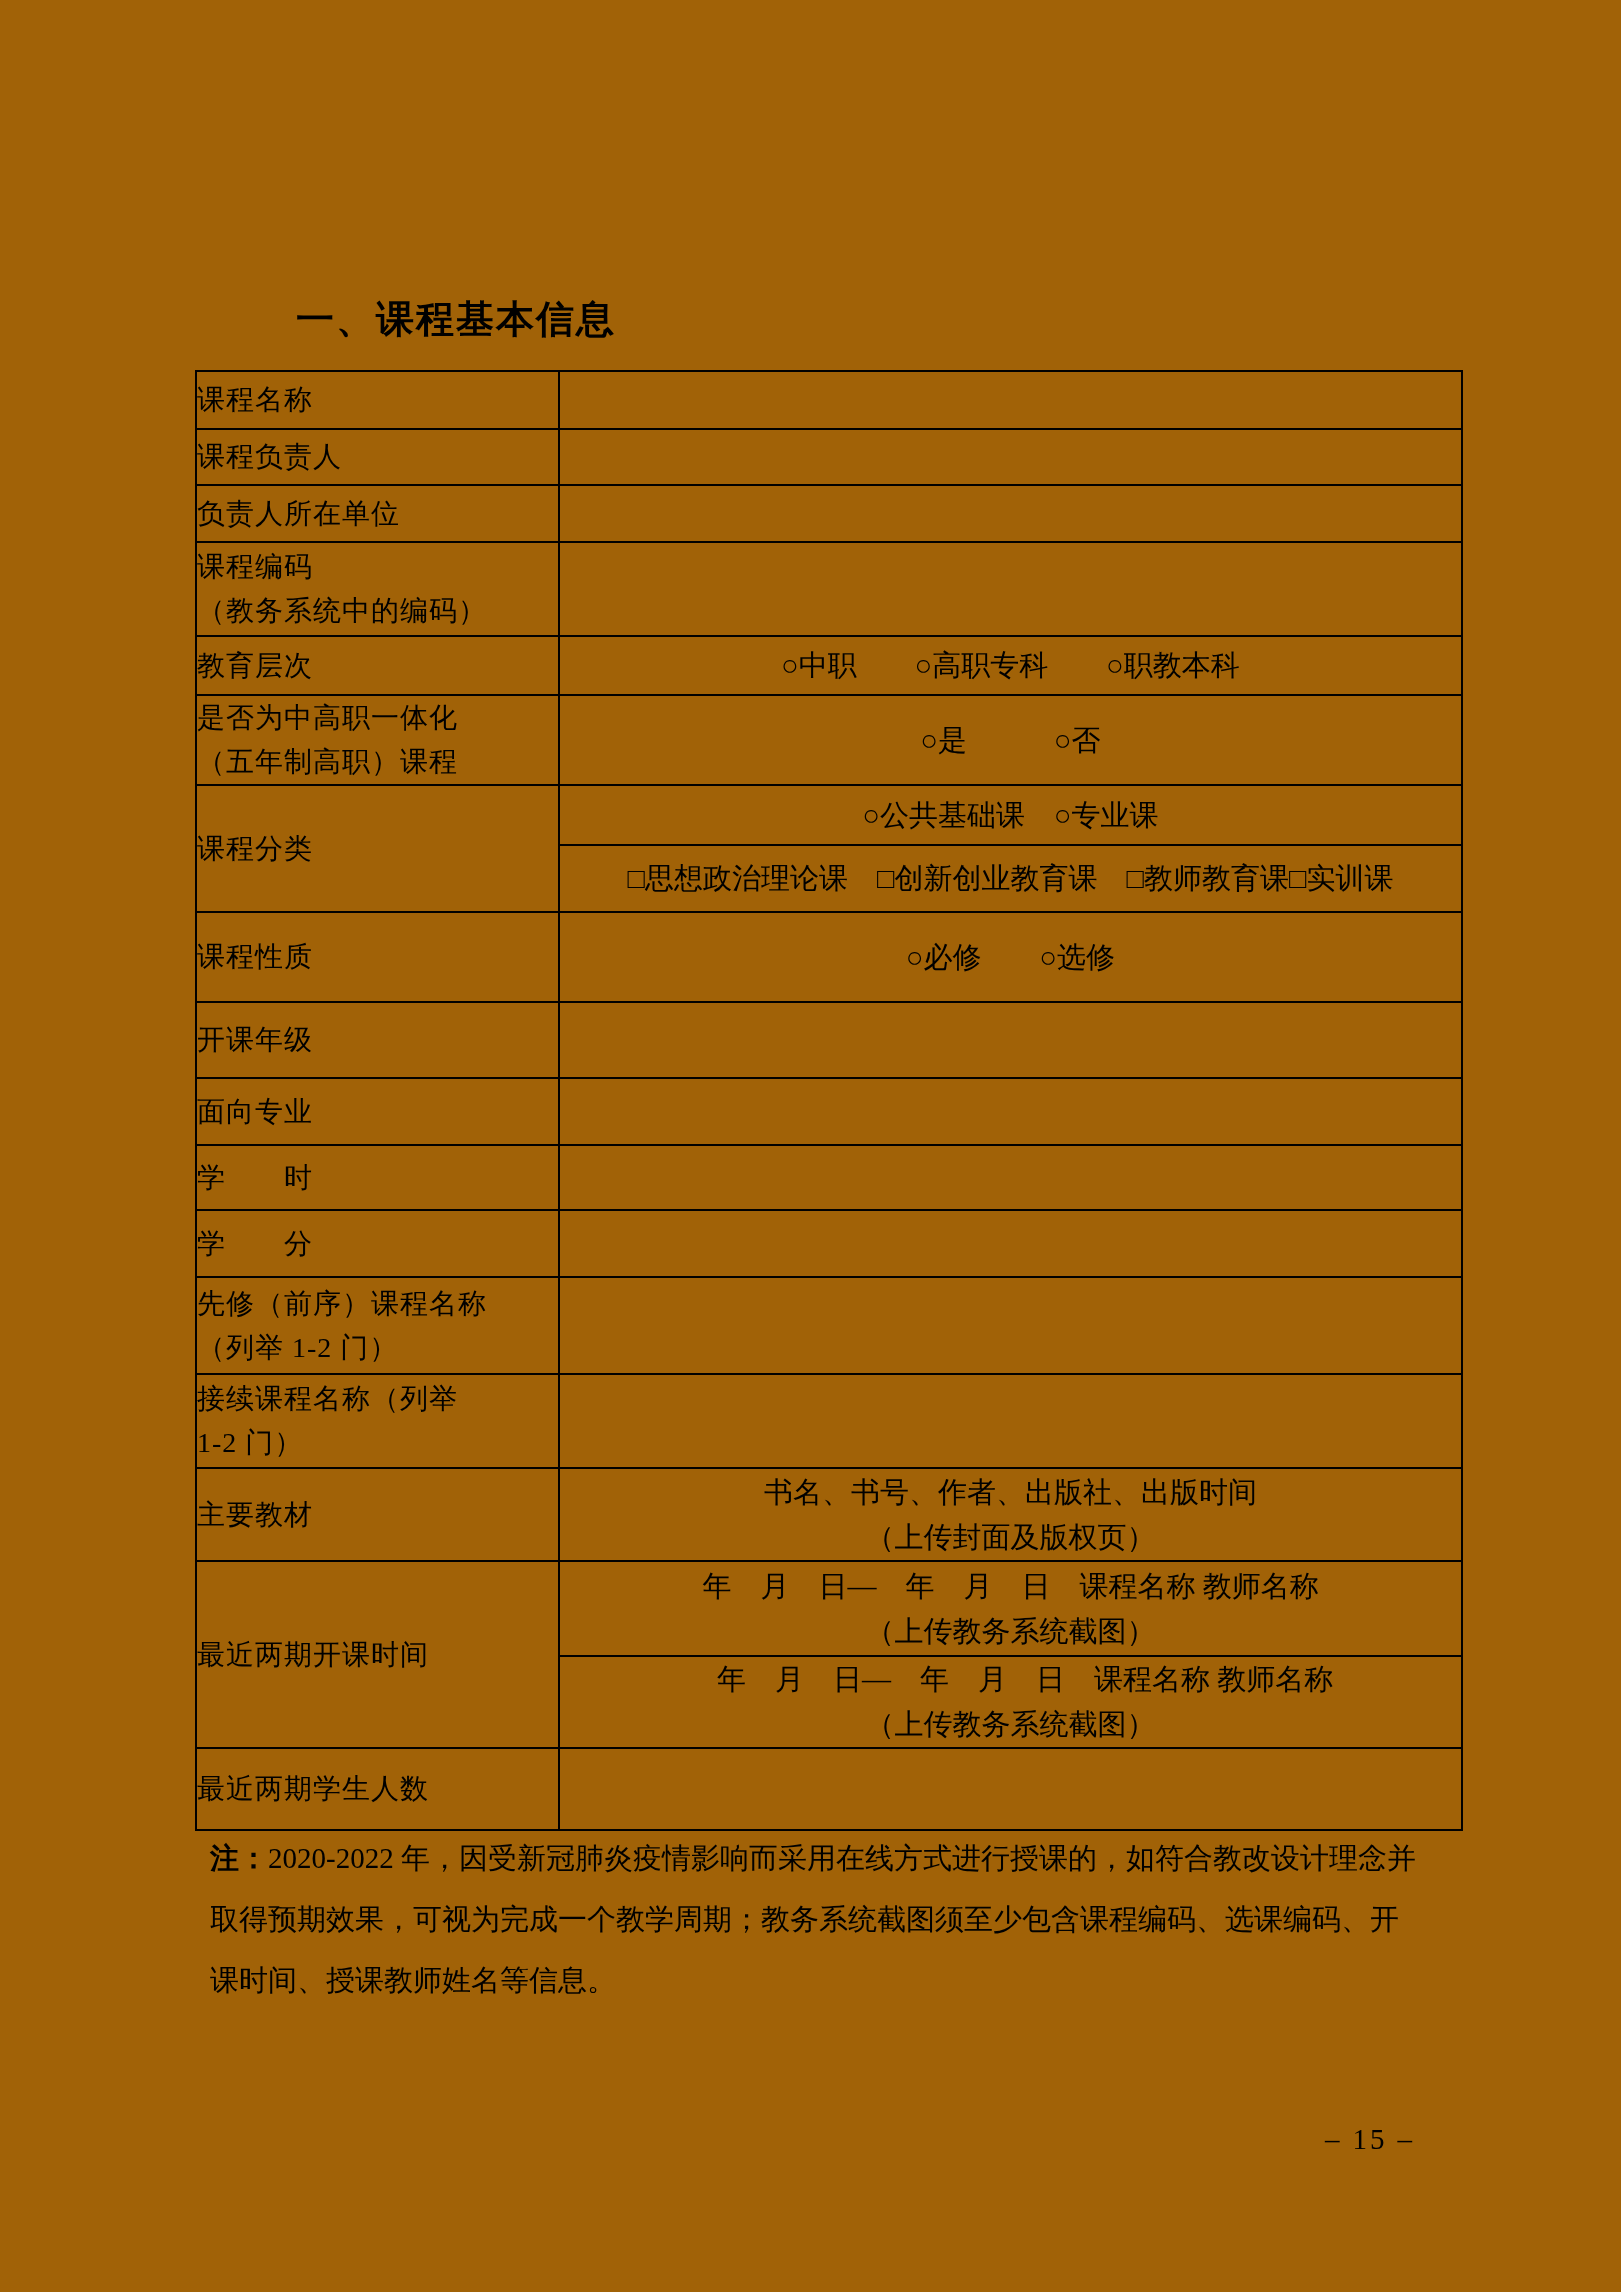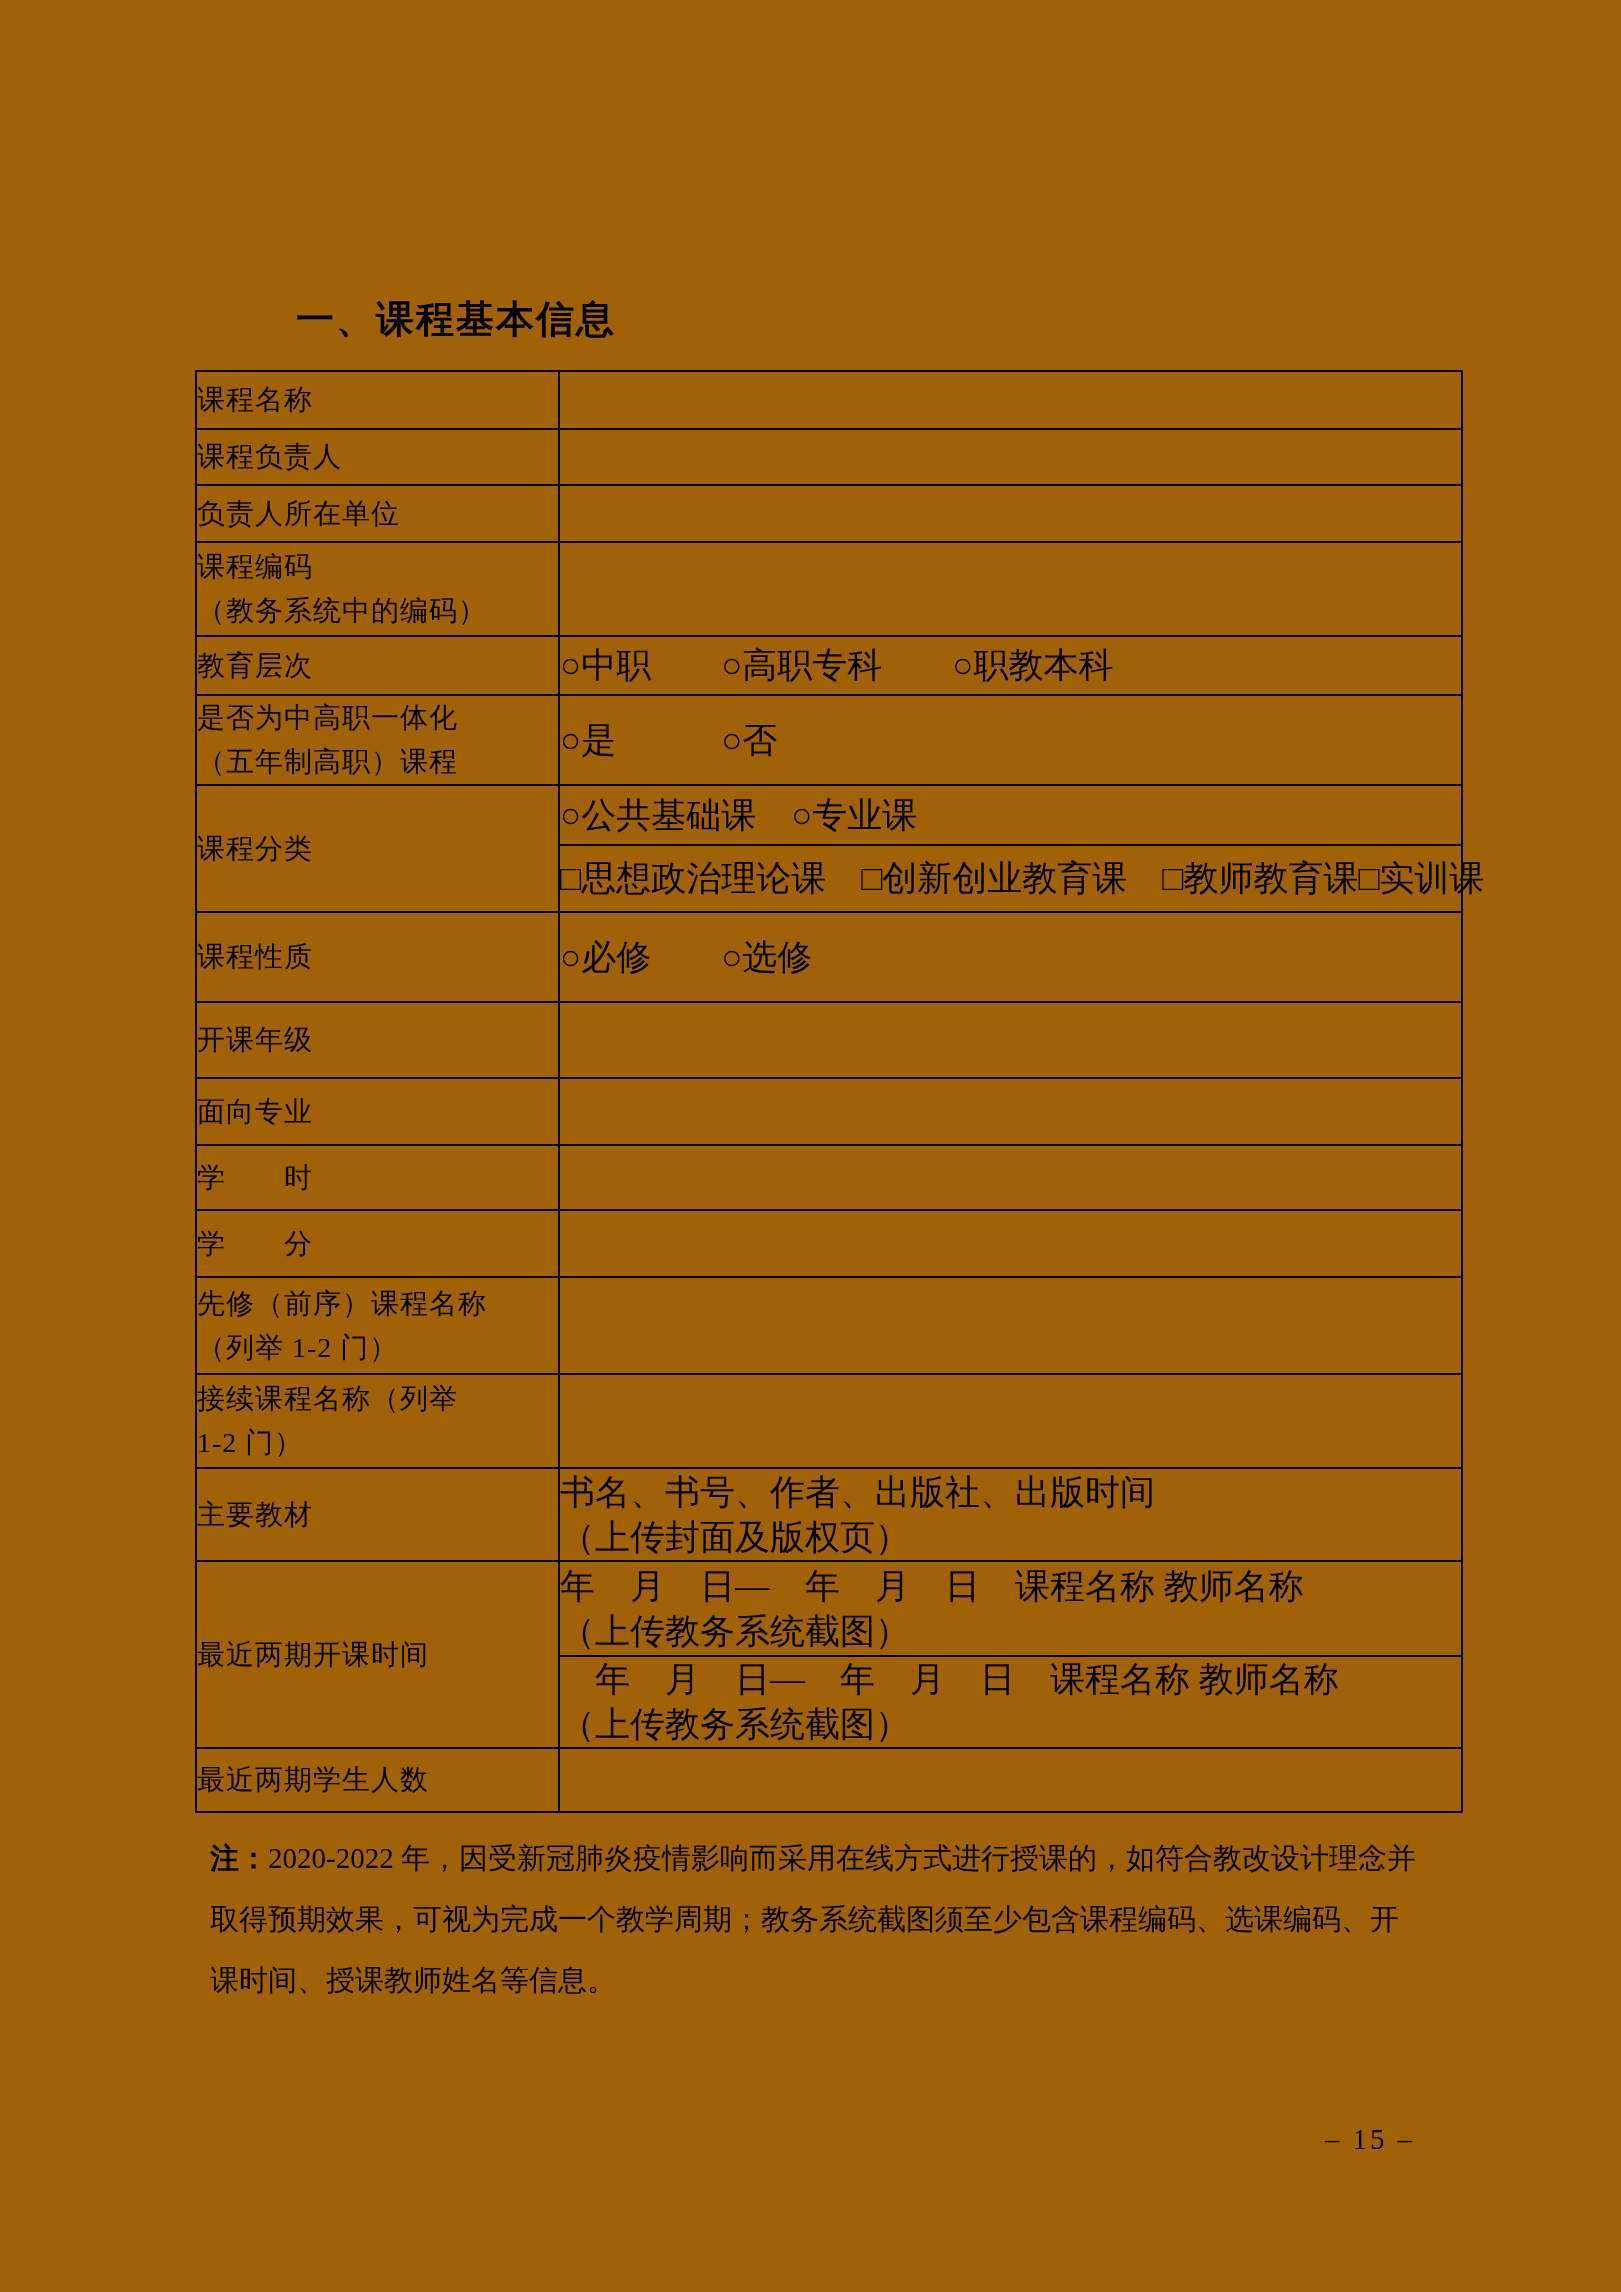--- a/index.html
+++ b/index.html
@@ -36,23 +36,23 @@
   }
   td.label-cell{
     width:361px;
     text-align:left;
     font-size:28px;
     line-height:44px;
     letter-spacing:1px;
   }
   td.value-cell{
     padding-left:18.6px;
-    font-size:35px;
+    font-size:29px;
     line-height:45px;
-    text-align:left;
+    text-align:center;
     margin-left:32px;
   }
   td.value-cell div{white-space:nowrap;}
   tr:nth-child(1){height:58px}
   tr:nth-child(2){height:56px}
   tr:nth-child(3){height:57px}
   tr:nth-child(4){height:94px}
   tr:nth-child(5){height:59px}
   tr:nth-child(6){height:88px}
   tr:nth-child(7){height:60px}
@@ -60,21 +60,21 @@
   tr:nth-child(9){height:90px}
   tr:nth-child(10){height:76px}
   tr:nth-child(11){height:67px}
   tr:nth-child(12){height:65px}
   tr:nth-child(13){height:67px}
   tr:nth-child(14){height:97px}
   tr:nth-child(15){height:94px}
   tr:nth-child(16){height:93px}
   tr:nth-child(17){height:95px}
   tr:nth-child(18){height:91px}
-  tr:nth-child(19){height:64px}
+  tr:nth-child(19){height:82px}
   .note{
     position:absolute;
     left:210px;top:1828px;
     width:1266px;
     font-size:29px;
     line-height:61px;
   }
   .note .bold{font-weight:bold;}
   .pagenum{
     position:absolute;

